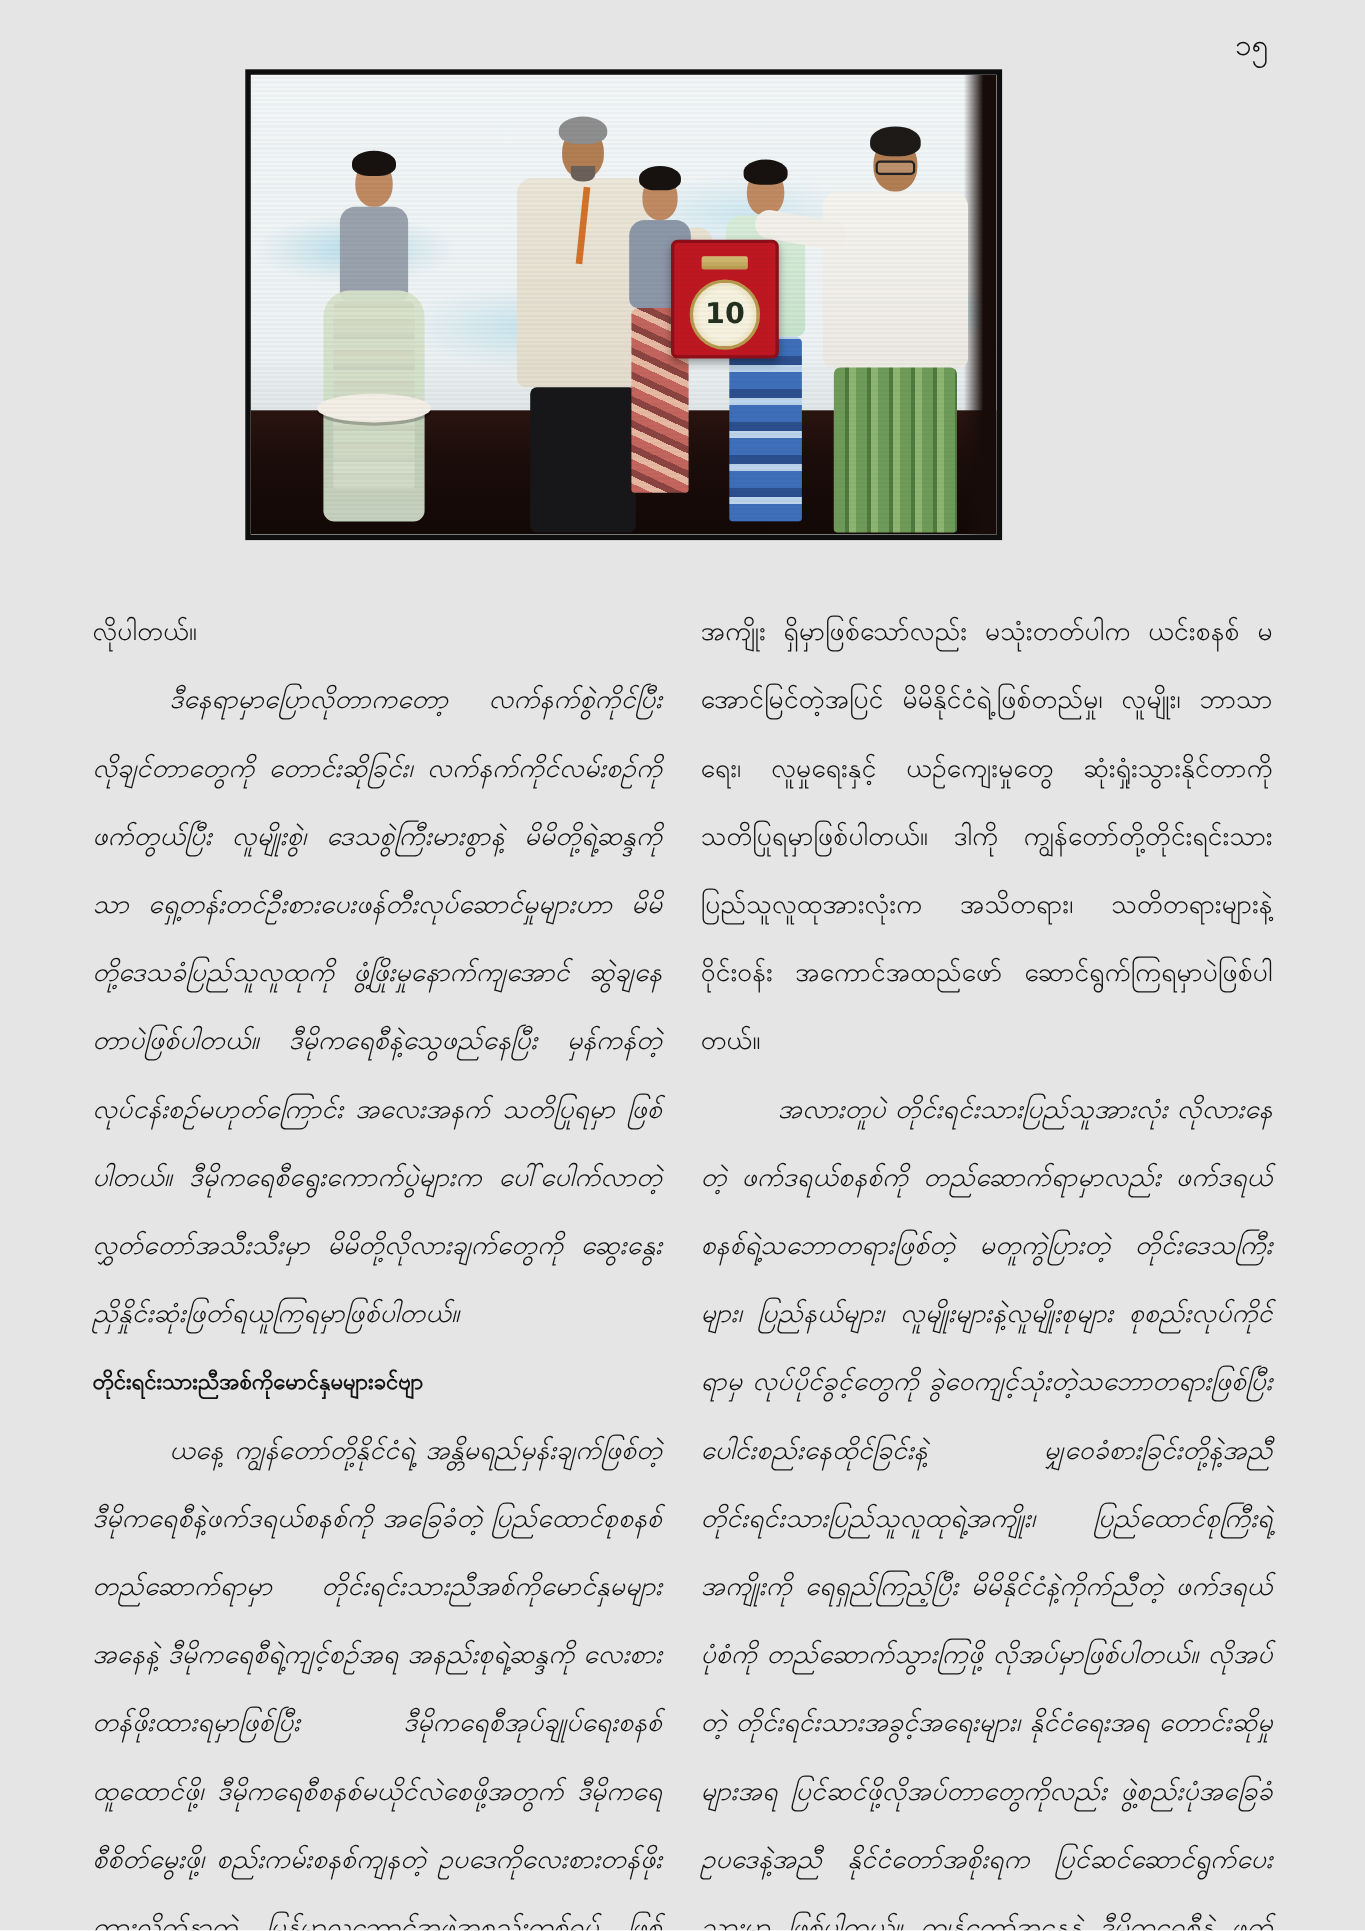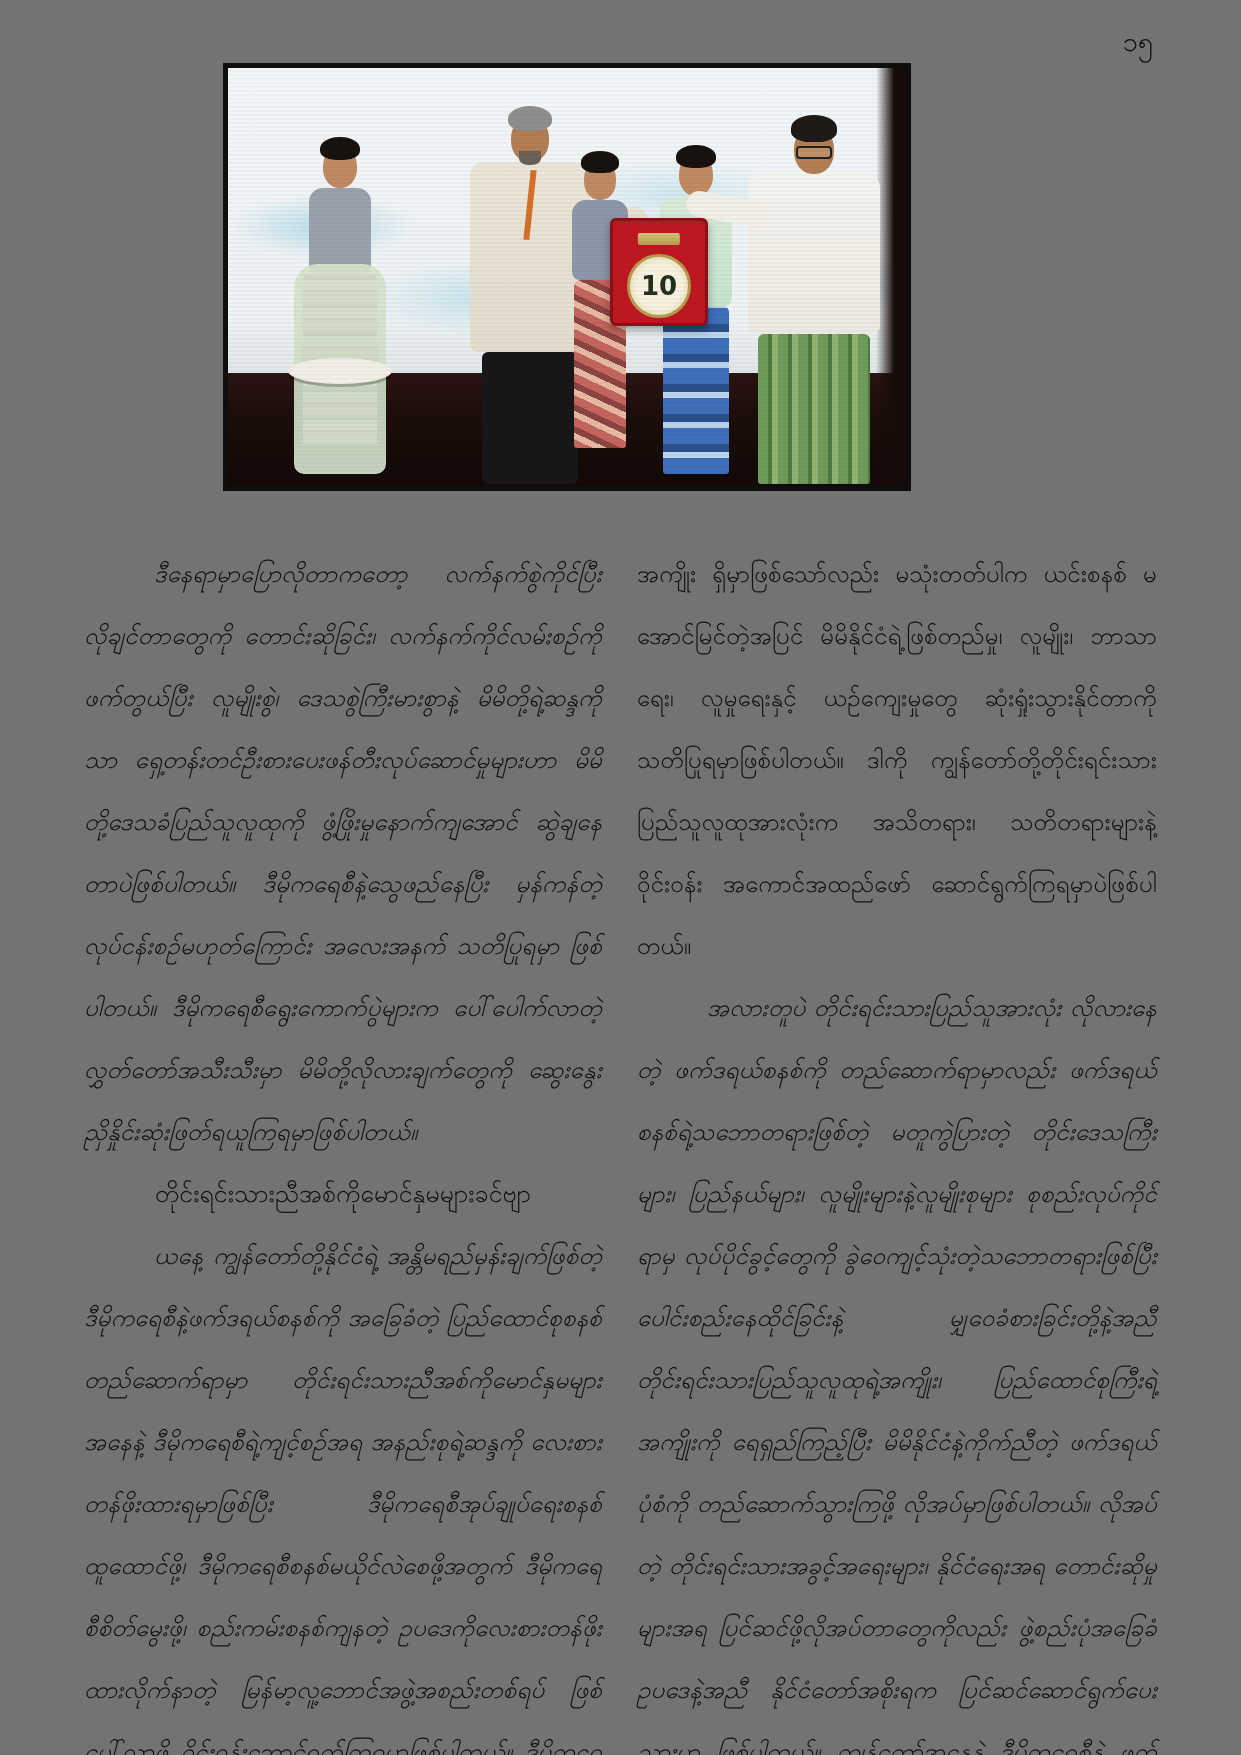--- a/index.html
+++ b/index.html
@@ -1,17 +1,17 @@
 <!DOCTYPE html>
 <html><head>
 <meta charset="utf-8">
 <style>
   html,body{margin:0;padding:0;background:#ffffff;}
   .page{
-    position:relative;width:1241px;height:1755px;background:#737373;
+    position:relative;width:1241px;height:1755px;background:#e5e5e5;
     font-family:"DejaVu Sans","Liberation Sans",sans-serif;color:#131313;overflow:hidden;
   }
   .page-number{position:absolute;top:26px;right:88px;font-size:27px;line-height:1.2;color:#111;}
 
   
   .photo-frame{
     position:absolute;left:223px;top:63px;width:678px;height:418px;
     border:5px solid #0e0e0e;background:#efF2f3;overflow:hidden;
   }
   .photo-screen{position:absolute;inset:0;
@@ -87,21 +87,21 @@
   .m2-arm{position:absolute;left:-62px;top:70px;width:84px;height:26px;background:#f2f0e9;border-radius:13px;transform:rotate(10deg);}
   .m2-longyi{width:112px;height:150px;
     background:repeating-linear-gradient(90deg,#6f9b58 0 10px,#4f7a3e 10px 14px,#8fb573 14px 20px);}
 
   
   .col{position:absolute;top:543px;}
   .col-left{left:84px;width:518px;}
   .col-right{left:637px;width:520px;}
   .para{margin:0;font-size:24px;line-height:62px;text-align:justify;letter-spacing:.2px;}
   .para.indent{text-indent:70px;font-style:italic;}
-  .section-heading{margin:0;font-size:25px;font-weight:normal;text-align:center;line-height:62px;}
+  .section-heading{margin:0;font-size:20px;font-weight:bold;text-align:left;line-height:62px;}
 </style>
 </head>
 <body>
 
 <div class="page">
 
   <div class="page-number">၁၅</div>
 
   <figure class="photo-frame" style="margin:0;">
     <div class="photo-screen"></div>
@@ -161,20 +161,21 @@
       <div class="plaque-plate"></div>
       <div class="plaque-emblem">
         <span>10</span>
       </div>
     </div>
 
     <div class="photo-scanlines"></div>
   </figure>
 
   <div class="col col-left">
+    <p class="para">လိုပါတယ်။</p>
     <p class="para indent">ဒီနေရာမှာပြောလိုတာကတော့ လက်နက်စွဲကိုင်ပြီး လိုချင်တာတွေကို တောင်းဆိုခြင်း၊ လက်နက်ကိုင်လမ်းစဉ်ကို ဖက်တွယ်ပြီး လူမျိုးစွဲ၊ ဒေသစွဲကြီးမားစွာနဲ့ မိမိတို့ရဲ့ဆန္ဒကိုသာ ရှေ့တန်းတင်ဦးစားပေးဖန်တီးလုပ်ဆောင်မှုများဟာ မိမိတို့ဒေသခံပြည်သူလူထုကို ဖွံ့ဖြိုးမှုနောက်ကျအောင် ဆွဲချနေတာပဲဖြစ်ပါတယ်။ ဒီမိုကရေစီနဲ့သွေဖည်နေပြီး မှန်ကန်တဲ့လုပ်ငန်းစဉ်မဟုတ်ကြောင်း အလေးအနက် သတိပြုရမှာ ဖြစ်ပါတယ်။ ဒီမိုကရေစီရွေးကောက်ပွဲများက ပေါ်ပေါက်လာတဲ့ လွှတ်တော်အသီးသီးမှာ မိမိတို့လိုလားချက်တွေကို ဆွေးနွေးညှိနှိုင်းဆုံးဖြတ်ရယူကြရမှာဖြစ်ပါတယ်။</p>
     <h3 class="section-heading">တိုင်းရင်းသားညီအစ်ကိုမောင်နှမများခင်ဗျာ</h3>
     <p class="para indent">ယနေ့ ကျွန်တော်တို့နိုင်ငံရဲ့ အန္တိမရည်မှန်းချက်ဖြစ်တဲ့ ဒီမိုကရေစီနဲ့ဖက်ဒရယ်စနစ်ကို အခြေခံတဲ့ ပြည်ထောင်စုစနစ်တည်ဆောက်ရာမှာ တိုင်းရင်းသားညီအစ်ကိုမောင်နှမများအနေနဲ့ ဒီမိုကရေစီရဲ့ကျင့်စဉ်အရ အနည်းစုရဲ့ဆန္ဒကို လေးစားတန်ဖိုးထားရမှာဖြစ်ပြီး ဒီမိုကရေစီအုပ်ချုပ်ရေးစနစ် ထူထောင်ဖို့၊ ဒီမိုကရေစီစနစ်မယိုင်လဲစေဖို့အတွက် ဒီမိုကရေစီစိတ်မွေးဖို့၊ စည်းကမ်းစနစ်ကျနတဲ့ ဥပဒေကိုလေးစားတန်ဖိုးထားလိုက်နာတဲ့ မြန်မာ့လူ့ဘောင်အဖွဲ့အစည်းတစ်ရပ် ဖြစ်ပေါ်လာဖို့ ဝိုင်းဝန်းဆောင်ရွက်ကြရမှာဖြစ်ပါတယ်။ ဒီမိုကရေစီဆိုတာ သုံးတတ်ရင် နိုင်ငံနဲ့ပြည်သူတွေအတွက်</p>
   </div>
 
   <div class="col col-right">
     <p class="para">အကျိုး ရှိမှာဖြစ်သော်လည်း မသုံးတတ်ပါက ယင်းစနစ် မအောင်မြင်တဲ့အပြင် မိမိနိုင်ငံရဲ့ဖြစ်တည်မှု၊ လူမျိုး၊ ဘာသာရေး၊ လူမှုရေးနှင့် ယဉ်ကျေးမှုတွေ ဆုံးရှုံးသွားနိုင်တာကို သတိပြုရမှာဖြစ်ပါတယ်။ ဒါကို ကျွန်တော်တို့တိုင်းရင်းသားပြည်သူလူထုအားလုံးက အသိတရား၊ သတိတရားများနဲ့ ဝိုင်းဝန်း အကောင်အထည်ဖော် ဆောင်ရွက်ကြရမှာပဲဖြစ်ပါတယ်။</p>
     <p class="para indent">အလားတူပဲ တိုင်းရင်းသားပြည်သူအားလုံး လိုလားနေတဲ့ ဖက်ဒရယ်စနစ်ကို တည်ဆောက်ရာမှာလည်း ဖက်ဒရယ်စနစ်ရဲ့သဘောတရားဖြစ်တဲ့ မတူကွဲပြားတဲ့ တိုင်းဒေသကြီးများ၊ ပြည်နယ်များ၊ လူမျိုးများနဲ့လူမျိုးစုများ စုစည်းလုပ်ကိုင်ရာမှ လုပ်ပိုင်ခွင့်တွေကို ခွဲဝေကျင့်သုံးတဲ့သဘောတရားဖြစ်ပြီး ပေါင်းစည်းနေထိုင်ခြင်းနဲ့ မျှဝေခံစားခြင်းတို့နဲ့အညီ တိုင်းရင်းသားပြည်သူလူထုရဲ့အကျိုး၊ ပြည်ထောင်စုကြီးရဲ့အကျိုးကို ရေရှည်ကြည့်ပြီး မိမိနိုင်ငံနဲ့ကိုက်ညီတဲ့ ဖက်ဒရယ်ပုံစံကို တည်ဆောက်သွားကြဖို့ လိုအပ်မှာဖြစ်ပါတယ်။ လိုအပ်တဲ့ တိုင်းရင်းသားအခွင့်အရေးများ၊ နိုင်ငံရေးအရ တောင်းဆိုမှုများအရ ပြင်ဆင်ဖို့လိုအပ်တာတွေကိုလည်း ဖွဲ့စည်းပုံအခြေခံဥပဒေနဲ့အညီ နိုင်ငံတော်အစိုးရက ပြင်ဆင်ဆောင်ရွက်ပေးသွားမှာ ဖြစ်ပါတယ်။ ကျွန်တော့်အနေနဲ့ ဒီမိုကရေစီနဲ့ ဖက်ဒရယ်စနစ်ကို အခြေခံတဲ့ ပြည်ထောင်စုတည်ဆောက်ရေးအတွက် ခိုင်ခိုင်မာမာရပ်တည်ပြီး မမှိတ်မသုန် ဆောင်ရွက်သွားမယ်ဆိုတာ ထပ်လောင်းပြောကြား လိုပါတယ်။</p>
   </div>
 

